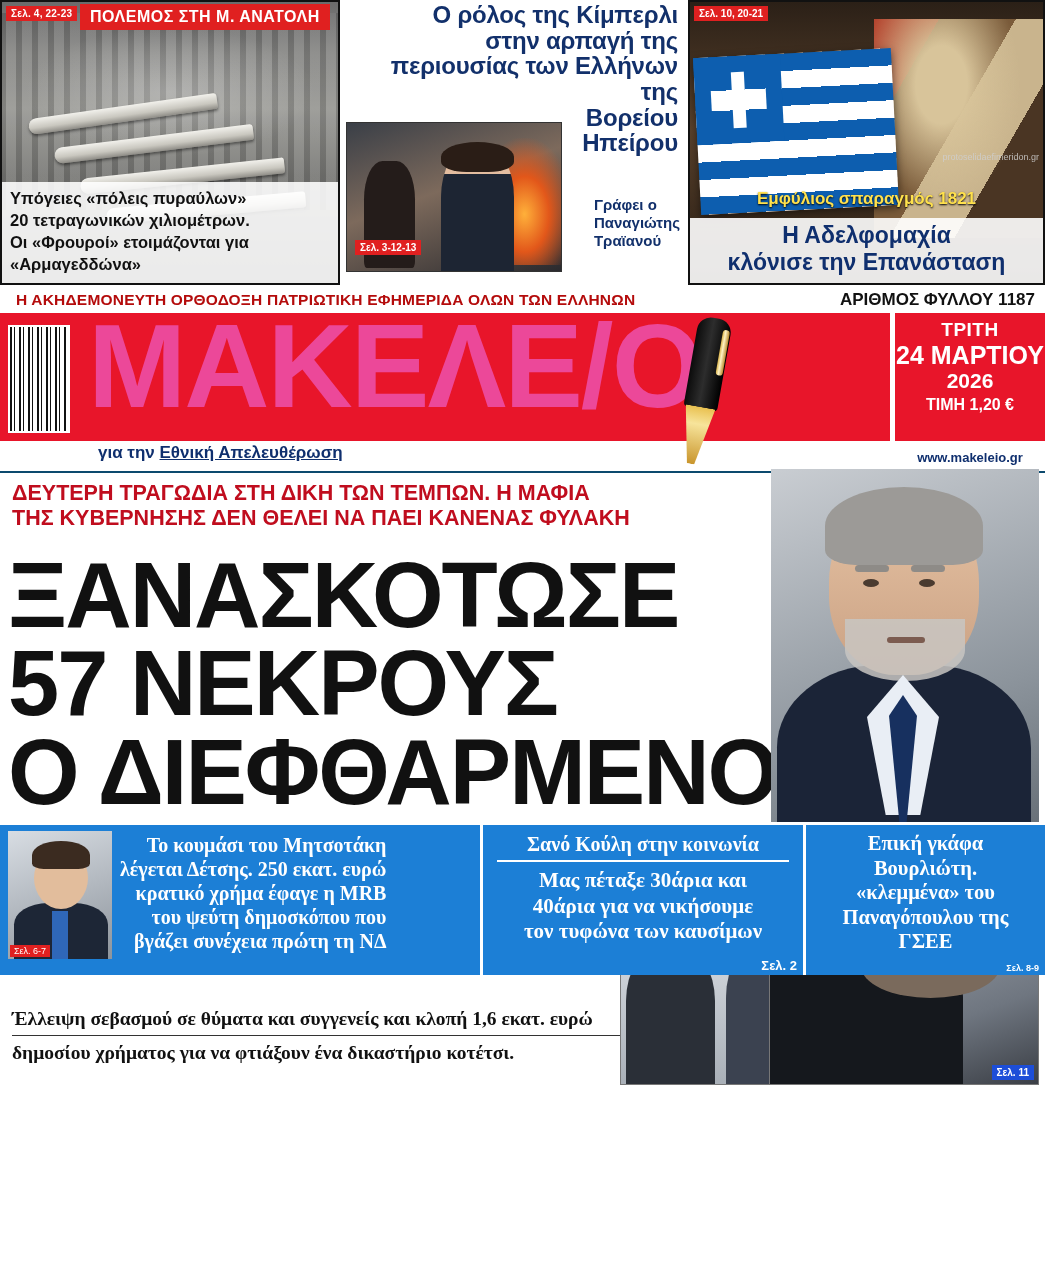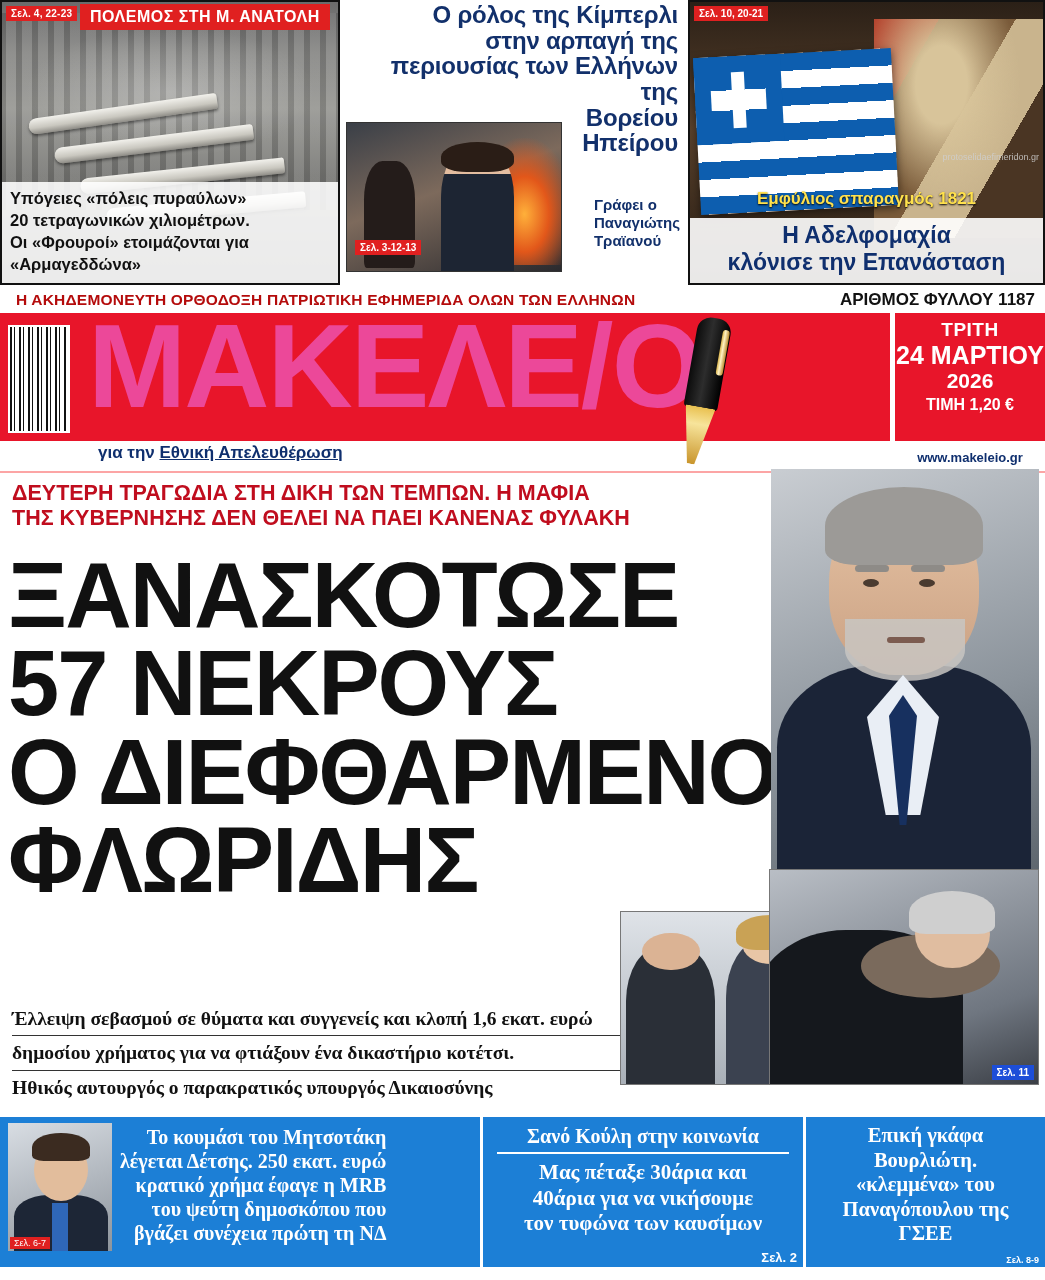--- a/index.html
+++ b/index.html
@@ -3,21 +3,21 @@
 <meta charset="utf-8">
 <style>
   html,body{margin:0;padding:0;}
   body{
     width:1045px;height:1280px;
     background:#ffffff;
     font-family:"Liberation Sans", sans-serif;
     overflow:hidden;
     position:relative;
   }
-  .page{position:relative;width:1045px;height:1267px;}
+  .page{position:relative;width:1045px;height:975px;}
 
   
   .topstrip{display:flex;width:1045px;height:285px;background:#fff;}
   .tl{position:relative;width:340px;height:285px;overflow:hidden;border:2px solid #111;box-sizing:border-box;}
   .tl-photo{position:absolute;inset:0;
     background:
       linear-gradient(180deg,#6b6b6b 0%,#8a8a88 18%,#9a9a96 38%,#7d7d7a 62%,#595957 100%);
   }
   .tunnel{position:absolute;left:-10%;top:4%;width:120%;height:70%;
     background:
@@ -106,21 +106,21 @@
   .datebox{position:absolute;right:0;top:0;width:150px;height:128px;background:#e8152a;color:#fff;
     text-align:center;}
   .db-day{font-size:19px;font-weight:bold;padding-top:6px;letter-spacing:.5px;}
   .db-date{font-size:25px;font-weight:bold;line-height:1.15;}
   .db-year{font-size:21px;font-weight:bold;line-height:1.05;}
   .db-price{font-size:16px;font-weight:bold;margin-top:4px;}
   .db-site{position:absolute;right:0;bottom:-24px;width:150px;text-align:center;
     color:#0f2f6e;font-weight:bold;font-size:13px;}
 
   
-  .main{position:relative;height:650px;border-top:2px solid #fca5a5;}
+  .main{position:relative;height:650px;border-top:2px solid #0c4a6e;}
   .kicker{color:#c00d1e;font-weight:bold;font-size:21.5px;line-height:1.18;padding:8px 6px 0 12px;width:800px;}
   .headline{position:absolute;left:8px;top:78px;width:840px;color:#111;font-weight:bold;
     font-size:92px;line-height:.96;letter-spacing:-2px;}
   .headline div{white-space:nowrap;}
   .subdeck{position:absolute;left:12px;top:532px;width:640px;color:#111;font-weight:bold;
     font-size:19.5px;line-height:1.45;font-family:"Liberation Serif", serif;}
   .subdeck .l{display:block;border-bottom:1px solid #333;padding-bottom:2px;margin-bottom:3px;}
   .subdeck .l:last-child{border-bottom:none;}
 
   .portrait{position:absolute;right:6px;top:-4px;width:268px;height:400px;overflow:hidden;}
@@ -282,21 +282,20 @@
     <div class="headline">
       <div>ΞΑΝΑΣΚΟΤΩΣΕ</div>
       <div>57 ΝΕΚΡΟΥΣ</div>
       <div>Ο ΔΙΕΦΘΑΡΜΕΝΟΣ</div>
       <div>ΦΛΩΡΙΔΗΣ</div>
     </div>
 
     <div class="subdeck">
       <span class="l">Έλλειψη σεβασμού σε θύματα και συγγενείς και κλοπή 1,6 εκατ. ευρώ</span>
       <span class="l">δημοσίου χρήματος για να φτιάξουν ένα δικαστήριο κοτέτσι.</span>
-      <span class="l">Ηθικός αυτουργός ο παρακρατικός υπουργός Δικαιοσύνης</span>
     </div>
 
     <div class="portrait">
       <div class="pr-bg"></div>
       <div class="pr-body"></div>
       <div class="pr-head"></div>
       <div class="pr-hair"></div>
       <div class="pr-brow pr-b1"></div>
       <div class="pr-brow pr-b2"></div>
       <div class="pr-eye pr-e1"></div>

